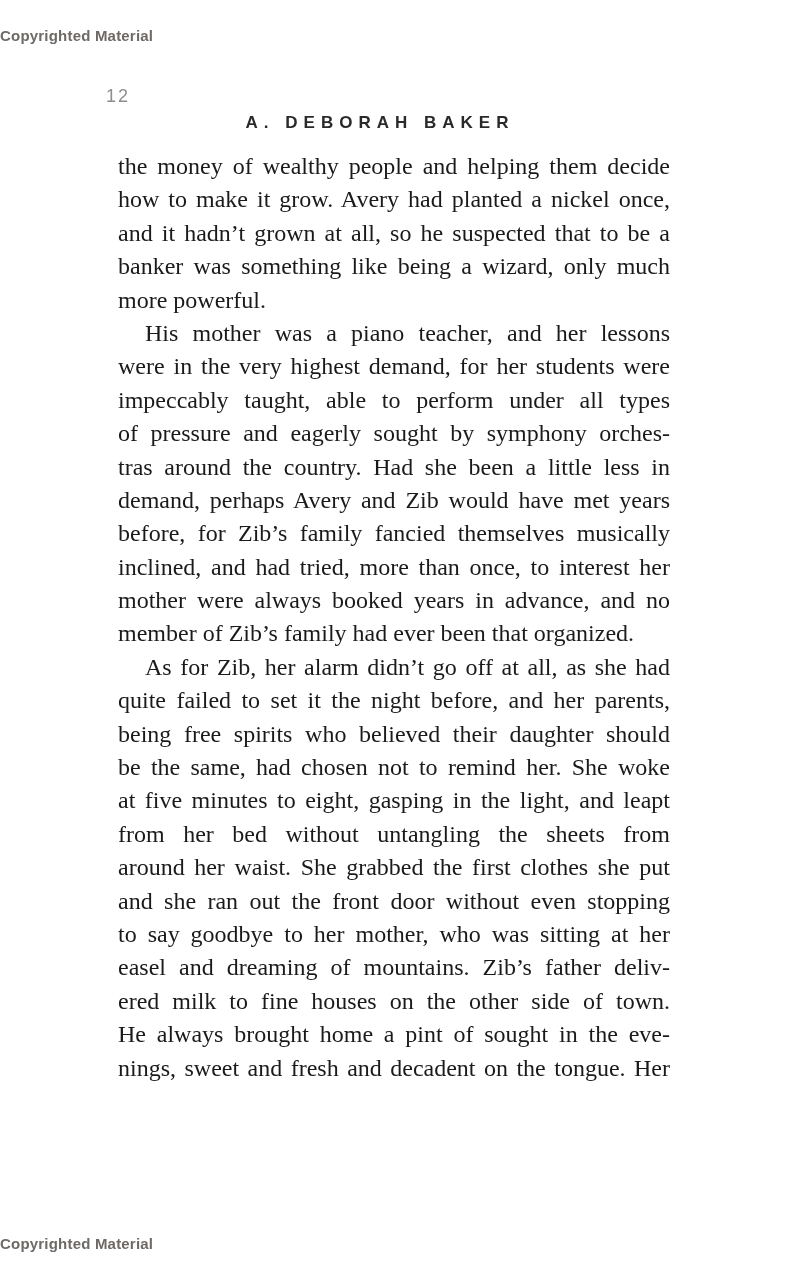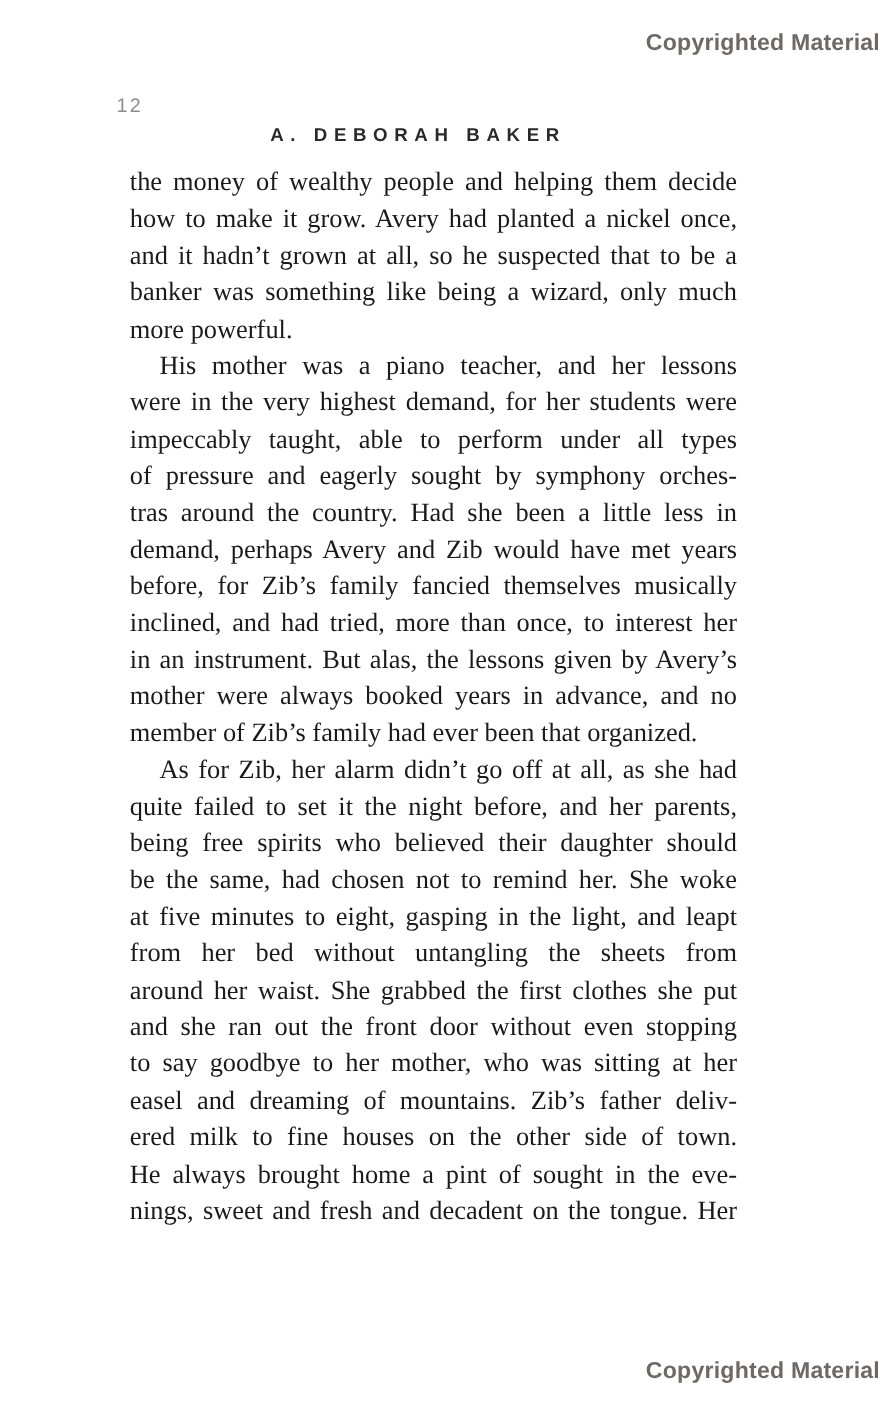--- a/index.html
+++ b/index.html
@@ -12,24 +12,24 @@
     width: 800px;
     height: 1280px;
     background: var(--background, #ffffff);
     overflow: hidden;
     font-family: "Liberation Serif", serif;
   }
   .copyright {
     position: absolute;
     left: 0;
     width: 100%;
-    text-align: right;
+    text-align: left;
     font-family: "Liberation Sans", sans-serif;
     font-weight: bold;
-    font-size: 21px;
+    font-size: 15px;
     letter-spacing: 0.2px;
     color: var(--copyright-gray, #6e6965);
   }
   .copyright.top { top: 27px; }
   .copyright.bottom { top: 1235px; }
 
   .header-row {
     position: absolute;
     top: 85px;
     left: 104px;
@@ -105,21 +105,20 @@
       </div>
       <div class="para indent">
         <div class="line">His mother was a piano teacher, and her lessons</div>
         <div class="line">were in the very highest demand, for her students were</div>
         <div class="line">impeccably taught, able to perform under all types</div>
         <div class="line">of pressure and eagerly sought by symphony orches-</div>
         <div class="line">tras around the country. Had she been a little less in</div>
         <div class="line">demand, perhaps Avery and Zib would have met years</div>
         <div class="line">before, for Zib’s family fancied themselves musically</div>
         <div class="line">inclined, and had tried, more than once, to interest her</div>
-        <div class="line">in an instrument. But alas, the lessons given by Avery’s</div>
         <div class="line">mother were always booked years in advance, and no</div>
         <div class="line unjust">member of Zib’s family had ever been that organized.</div>
       </div>
       <div class="para indent">
         <div class="line">As for Zib, her alarm didn’t go off at all, as she had</div>
         <div class="line">quite failed to set it the night before, and her parents,</div>
         <div class="line">being free spirits who believed their daughter should</div>
         <div class="line">be the same, had chosen not to remind her. She woke</div>
         <div class="line">at five minutes to eight, gasping in the light, and leapt</div>
         <div class="line">from her bed without untangling the sheets from</div>

